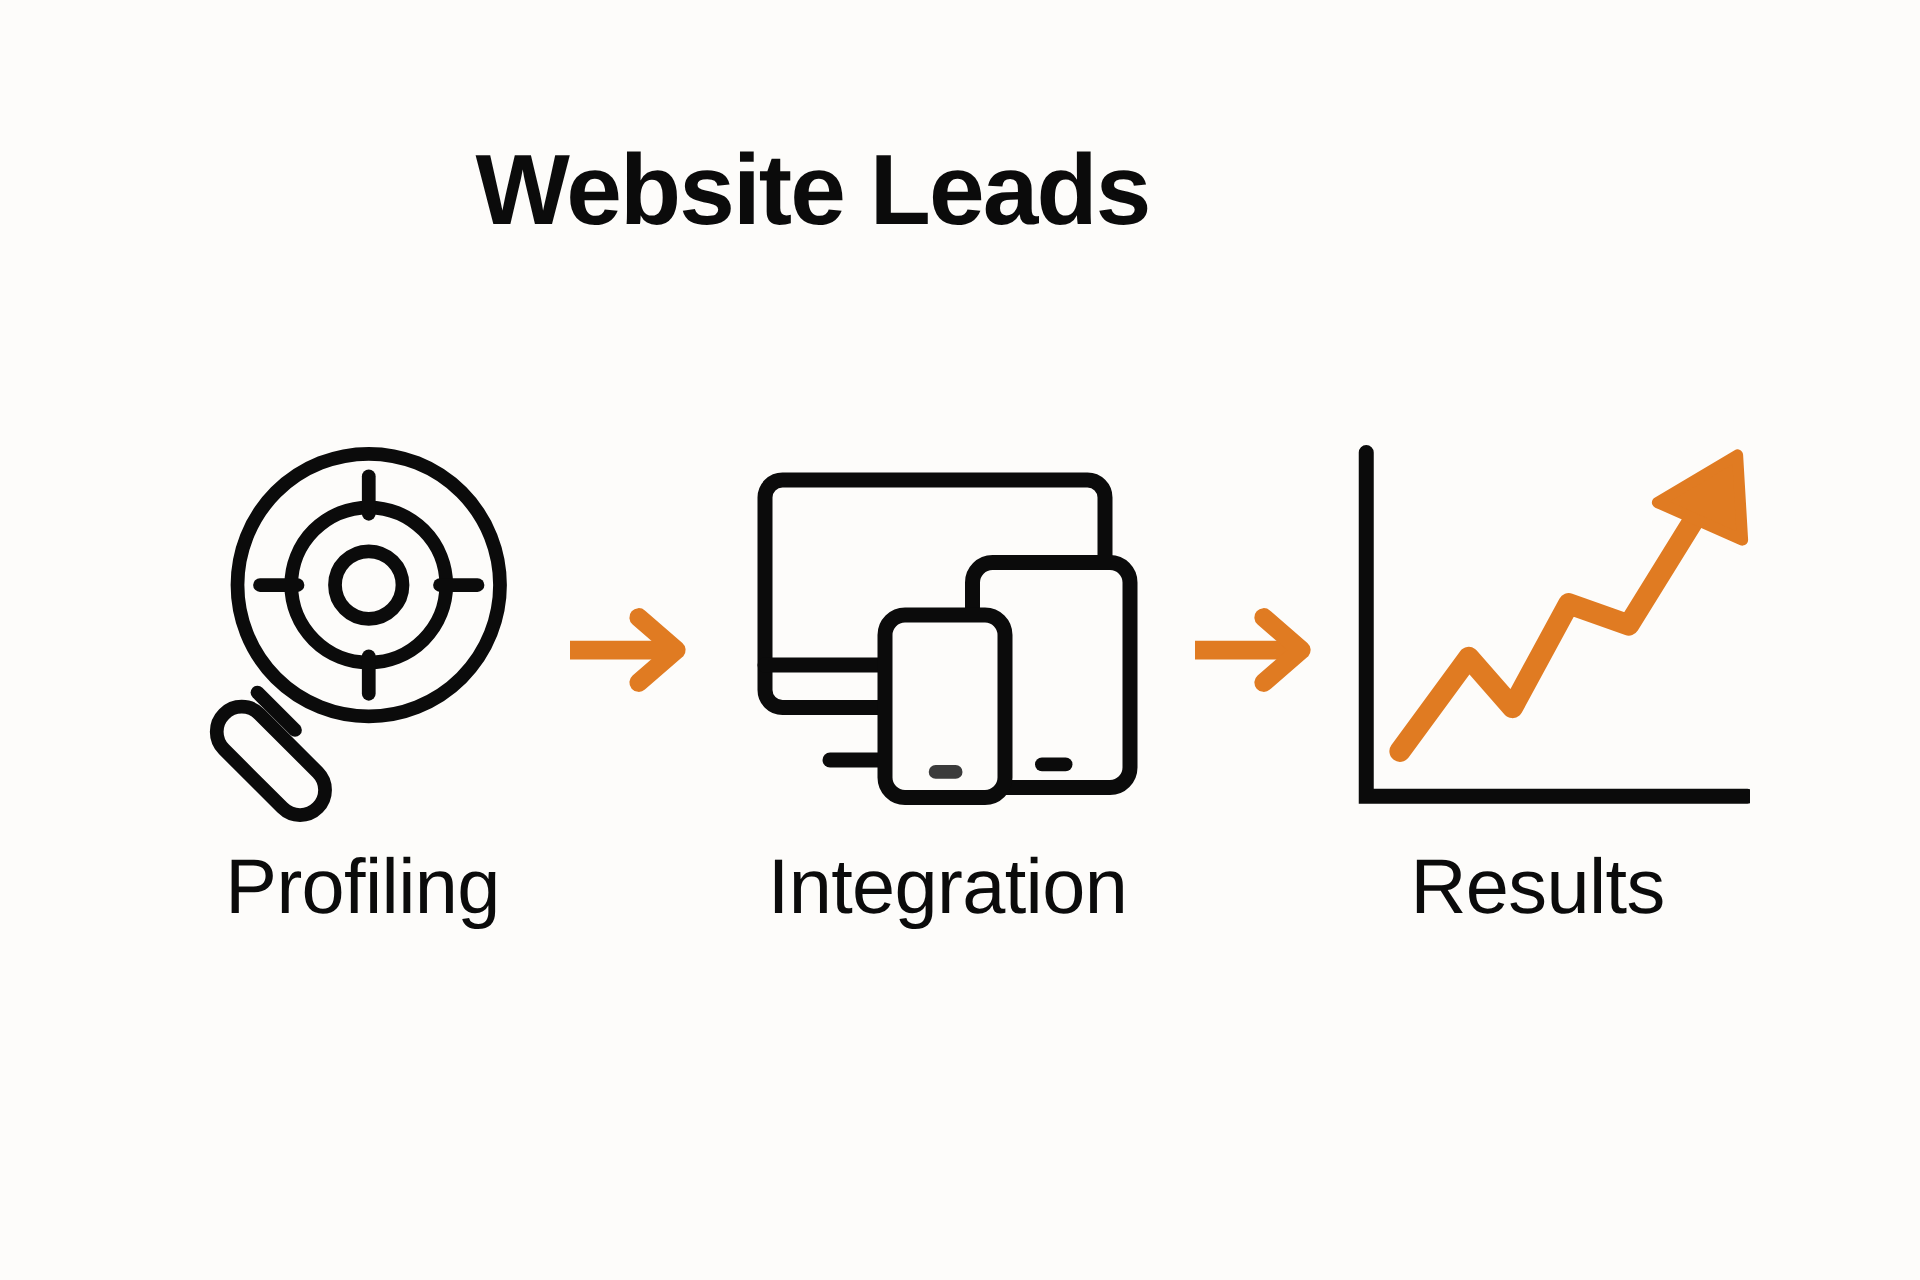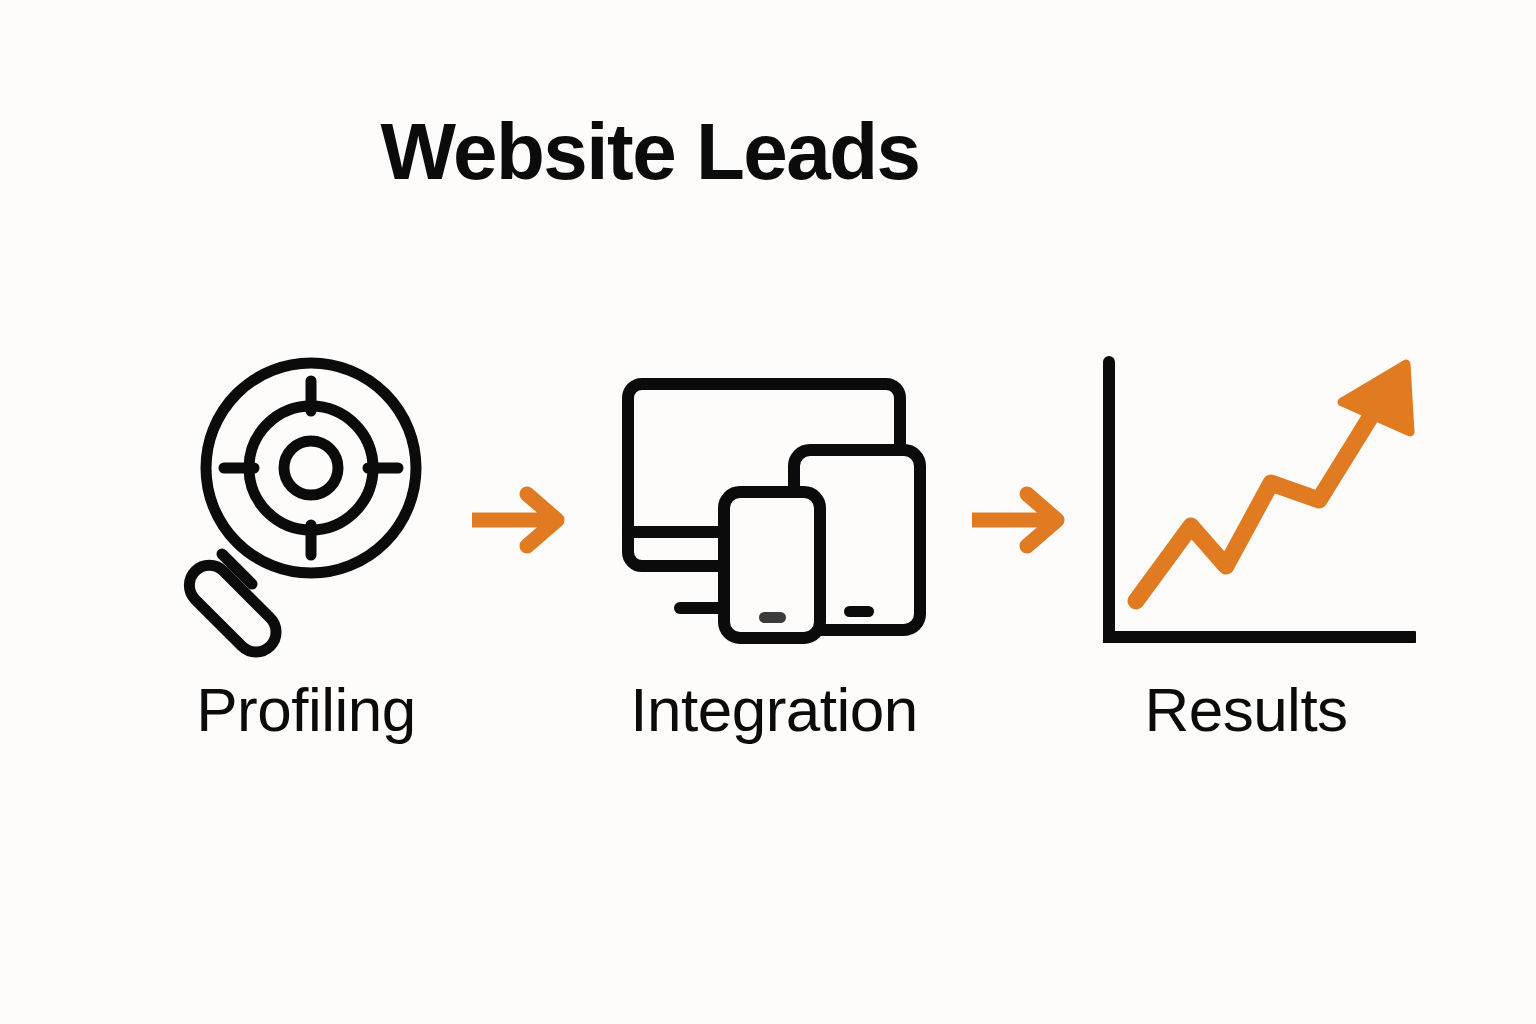--- a/index.html
+++ b/index.html
@@ -33,21 +33,21 @@
     font-size: 80px;
     line-height: 96px;
     letter-spacing: -1.5px;
     color: #0b0b0b;
     white-space: nowrap;
   }
 
   
   .steps {
     position: absolute;
-    left: 16px;
+    left: 0;
     top: 340px;
     width: 1224px;
     height: 460px;
     padding-left: 16px;
   }
 
   .step {
     position: absolute;
     top: 0;
     width: 340px;

